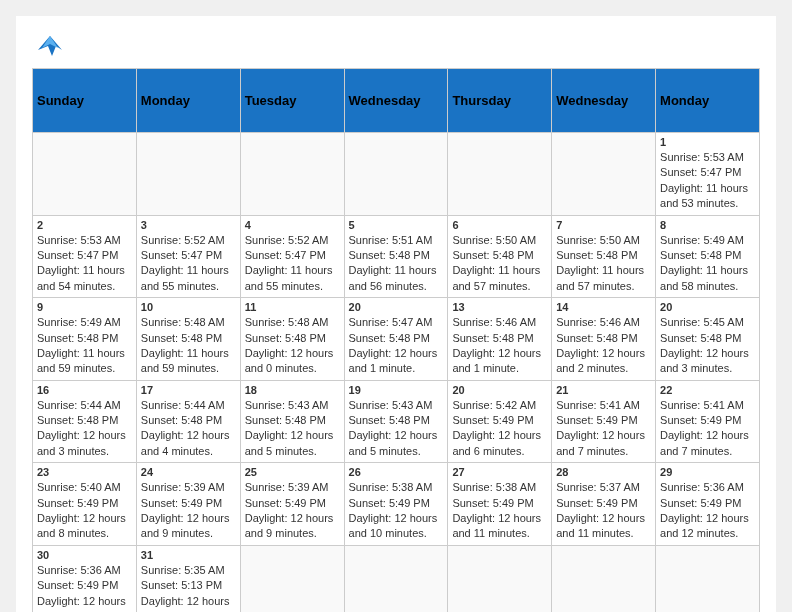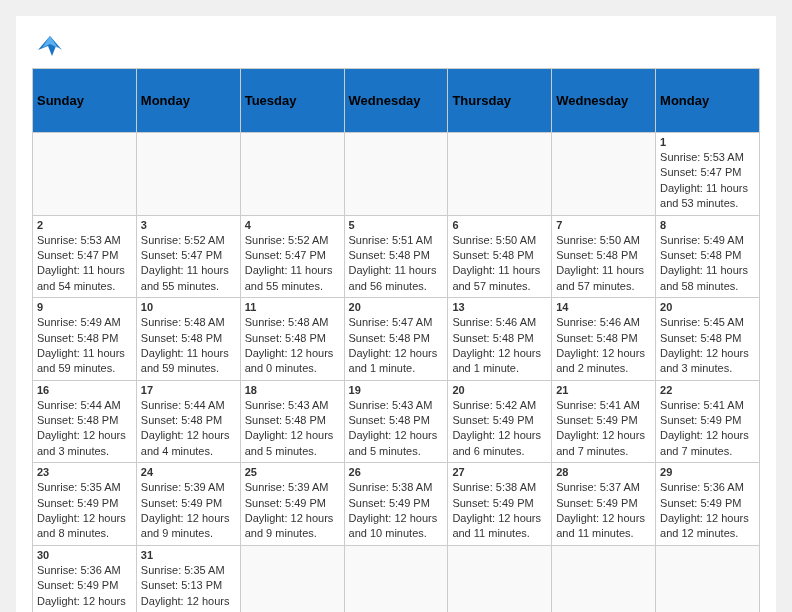--- a/index.html
+++ b/index.html
@@ -257,21 +257,21 @@
           <td>
             <span class="day-number">22</span>
             <div class="day-info">Sunrise: 5:41 AM
 Sunset: 5:49 PM
 Daylight: 12 hours and 7 minutes.</div>
           </td>
         </tr>
         <tr>
           <td>
             <span class="day-number">23</span>
-            <div class="day-info">Sunrise: 5:35 AM
+            <div class="day-info">Sunrise: 5:40 AM
 Sunset: 5:49 PM
 Daylight: 12 hours and 8 minutes.</div>
           </td>
           <td>
             <span class="day-number">24</span>
             <div class="day-info">Sunrise: 5:39 AM
 Sunset: 5:49 PM
 Daylight: 12 hours and 9 minutes.</div>
           </td>
           <td>

